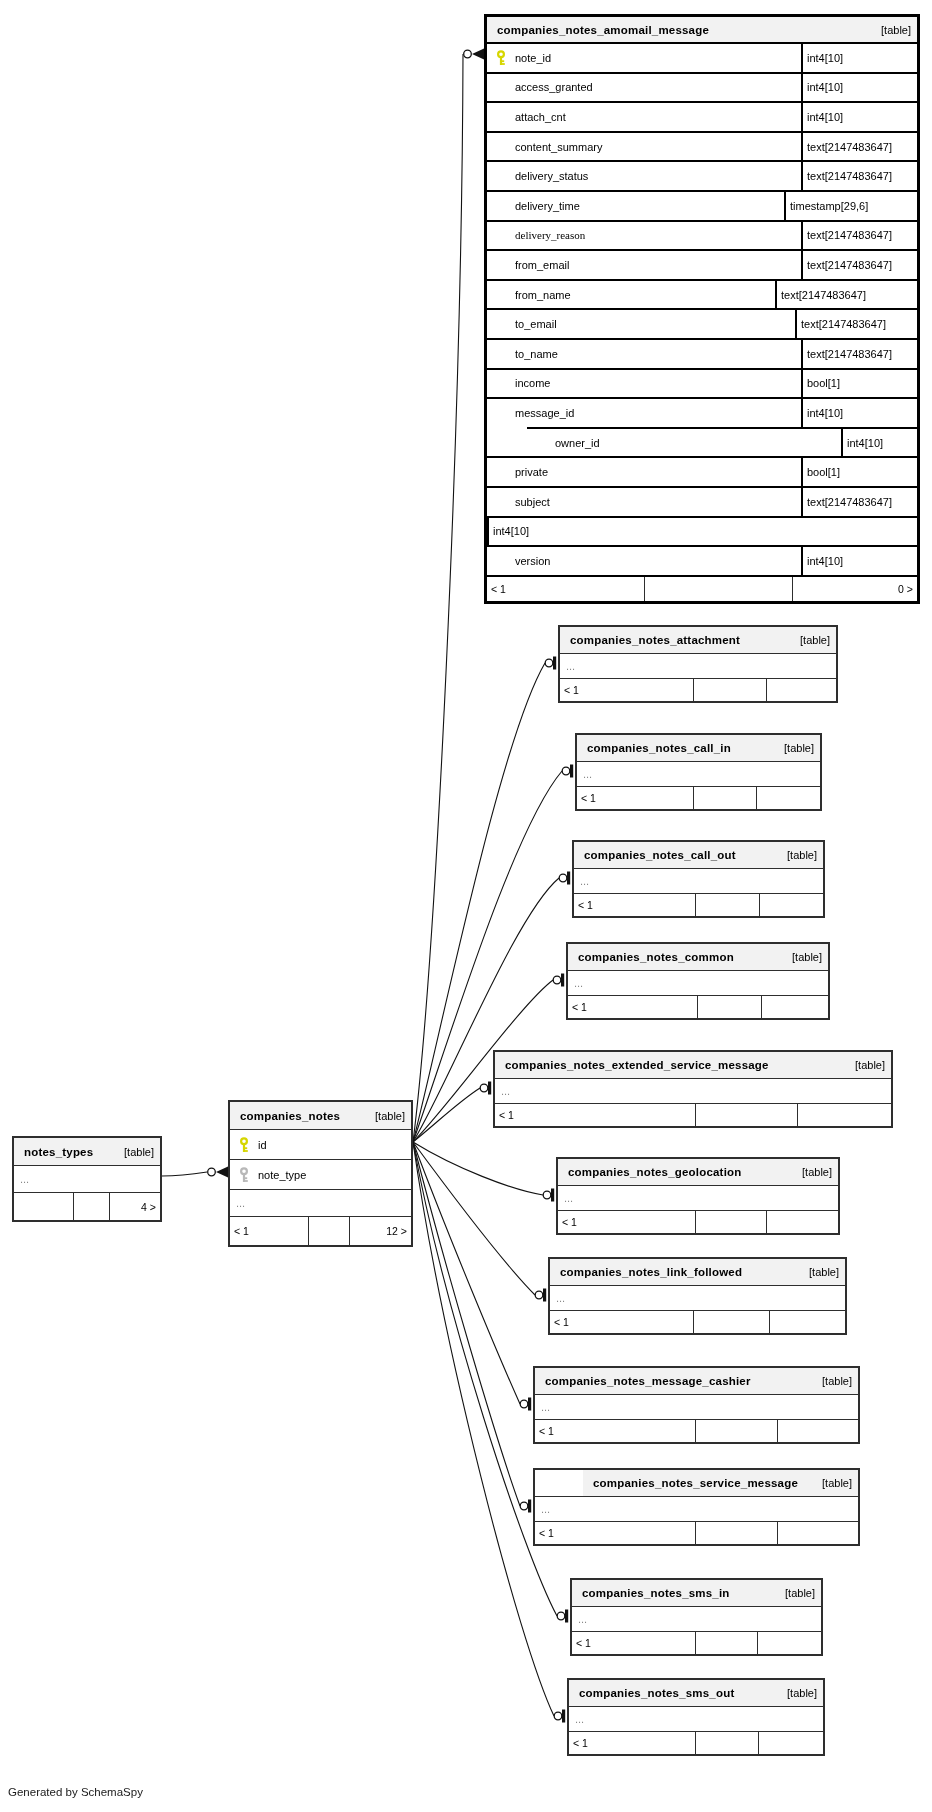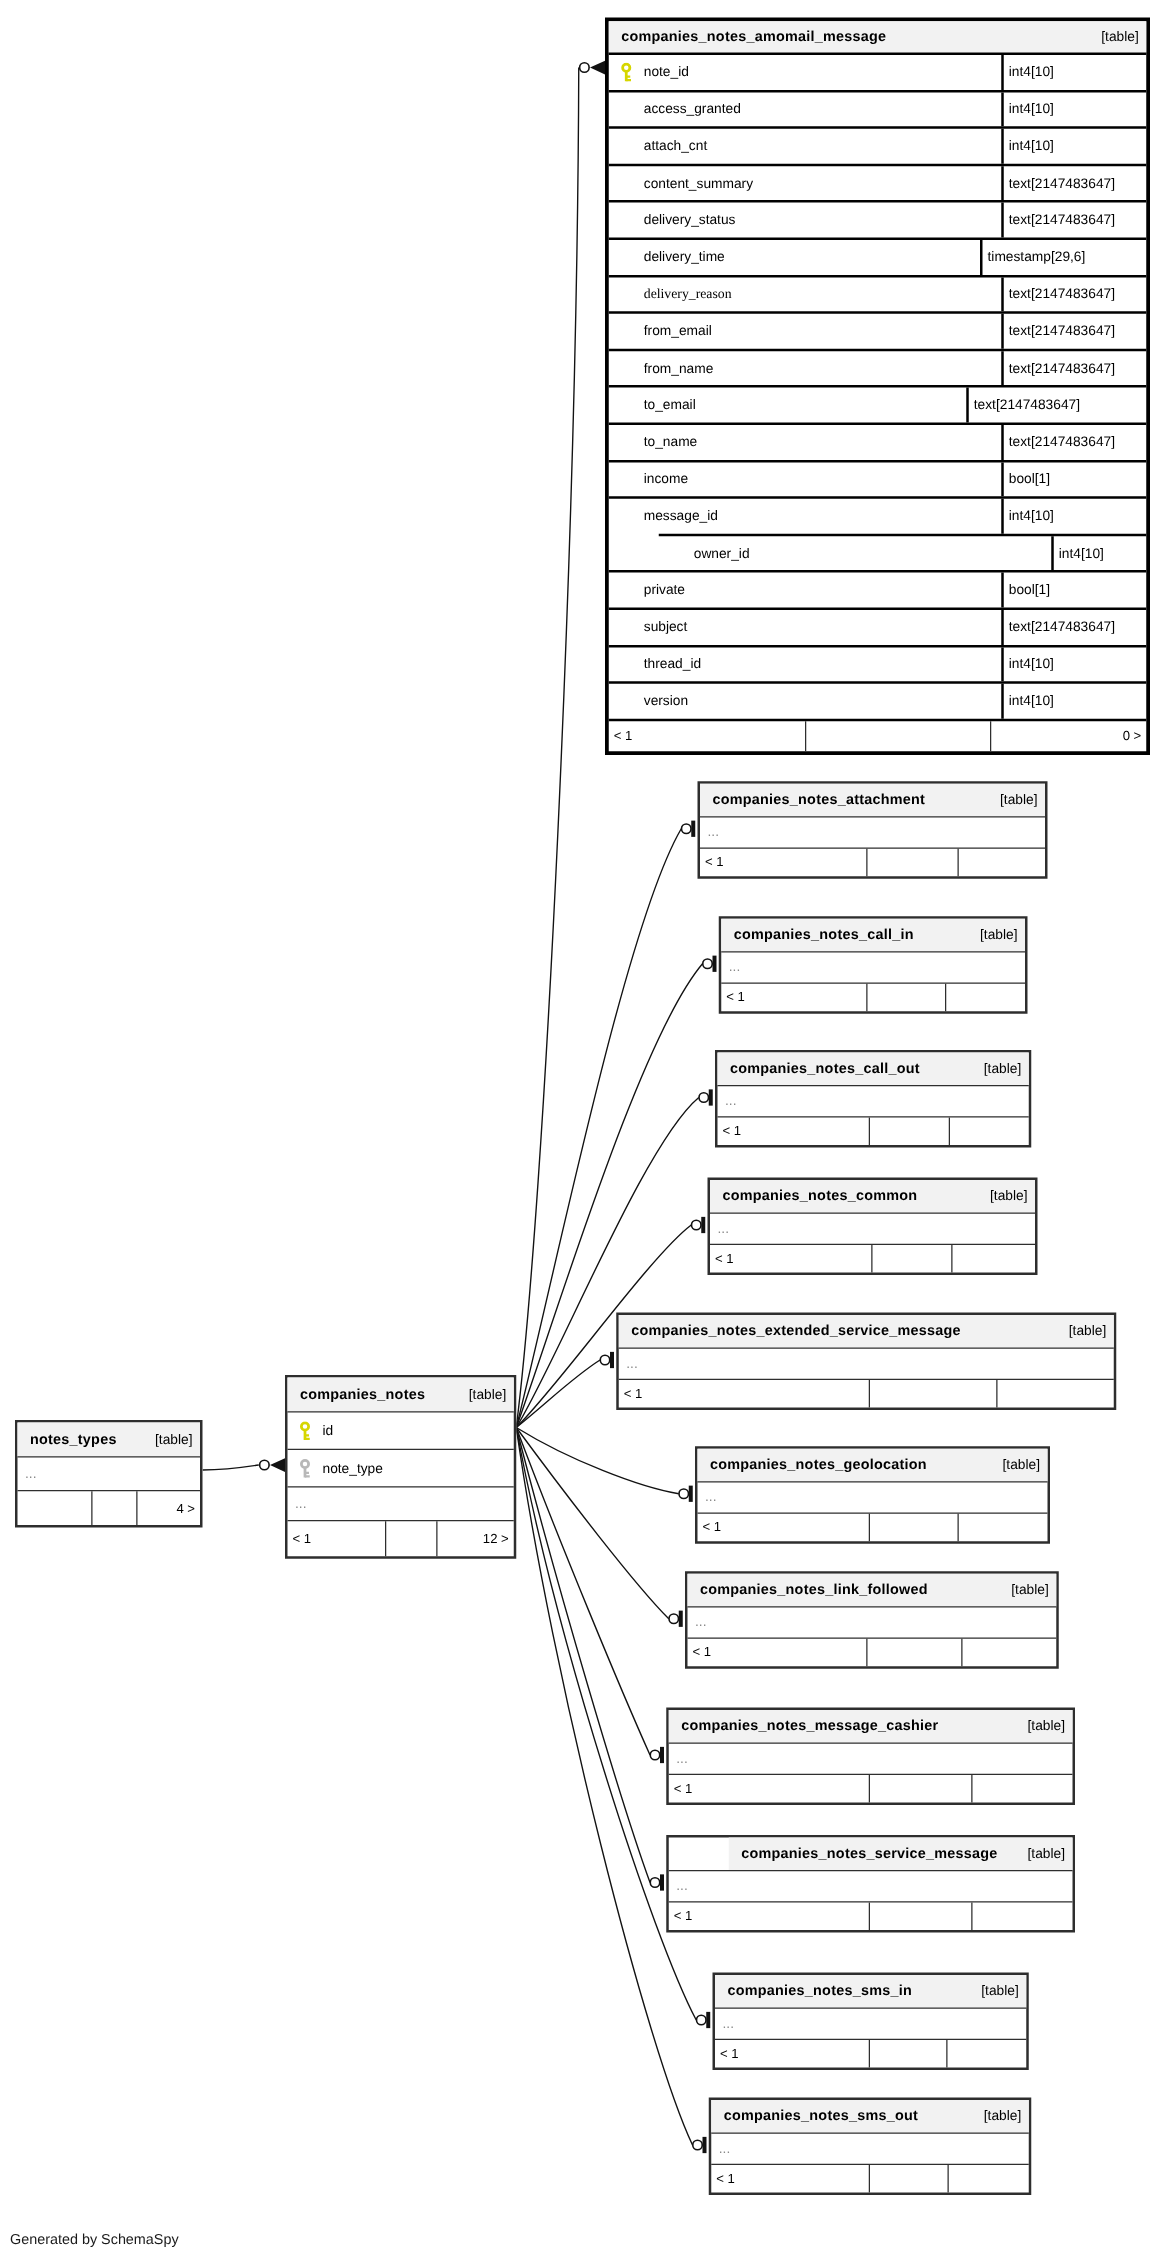--- a/index.html
+++ b/index.html
@@ -176,29 +176,29 @@
       </div>
       <div class="tbl-row" style="height: 29.6px;">
         <div class="cell-name noicon" style="width: 314px;">
           <span>from_email</span>
         </div>
         <div class="cell-type">
           <span>text[2147483647]</span>
         </div>
       </div>
       <div class="tbl-row" style="height: 29.6px;">
-        <div class="cell-name noicon" style="width: 314px;">
+        <div class="cell-name noicon" style="width: 288px;">
           <span>from_name</span>
         </div>
         <div class="cell-type">
           <span>text[2147483647]</span>
         </div>
       </div>
       <div class="tbl-row" style="height: 29.6px;">
-        <div class="cell-name noicon" style="width: 286px;">
+        <div class="cell-name noicon" style="width: 308px;">
           <span>to_email</span>
         </div>
         <div class="cell-type">
           <span>text[2147483647]</span>
         </div>
       </div>
       <div class="tbl-row" style="height: 29.6px;">
         <div class="cell-name noicon" style="width: 314px;">
           <span>to_name</span>
         </div>
@@ -240,23 +240,20 @@
       </div>
       <div class="tbl-row" style="height: 29.6px;">
         <div class="cell-name noicon" style="width: 314px;">
           <span>subject</span>
         </div>
         <div class="cell-type">
           <span>text[2147483647]</span>
         </div>
       </div>
       <div class="tbl-row" style="height: 29.6px;">
-        <div class="cell-name noicon" style="width: 314px;">
-          <span>thread_id</span>
-        </div>
         <div class="cell-type">
           <span>int4[10]</span>
         </div>
       </div>
       <div class="tbl-row" style="height: 29.6px;">
         <div class="cell-name noicon" style="width: 314px;">
           <span>version</span>
         </div>
         <div class="cell-type">
           <span>int4[10]</span>

